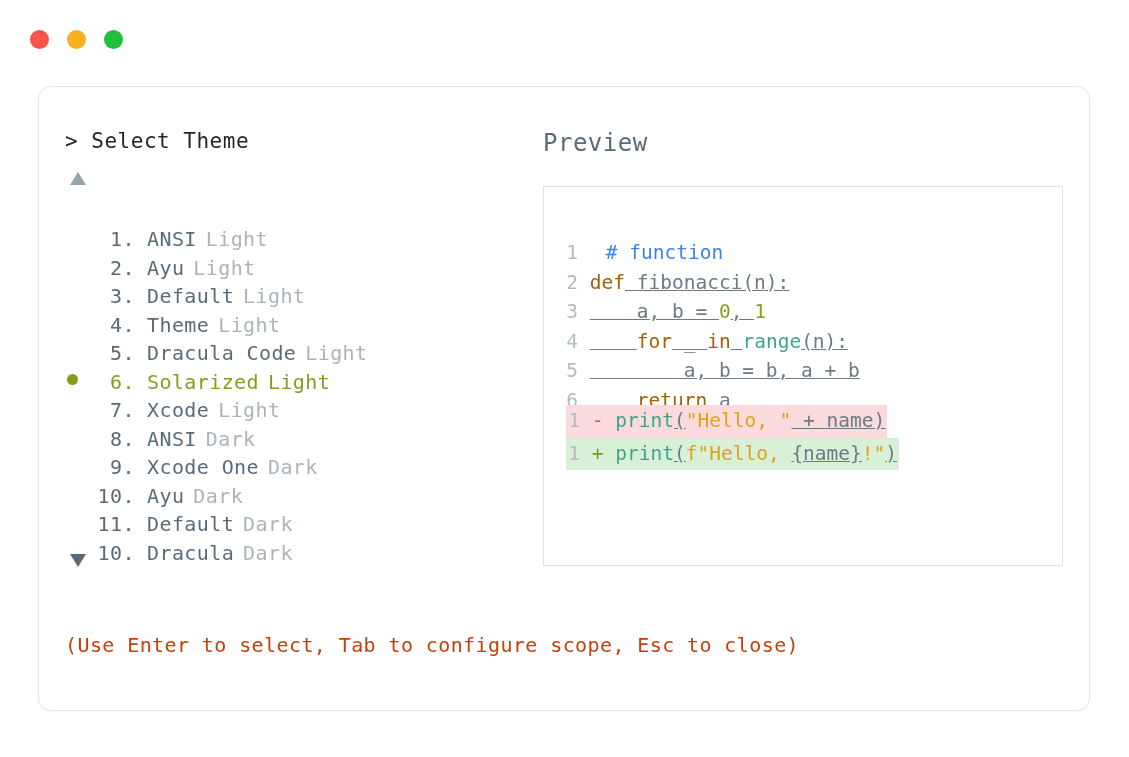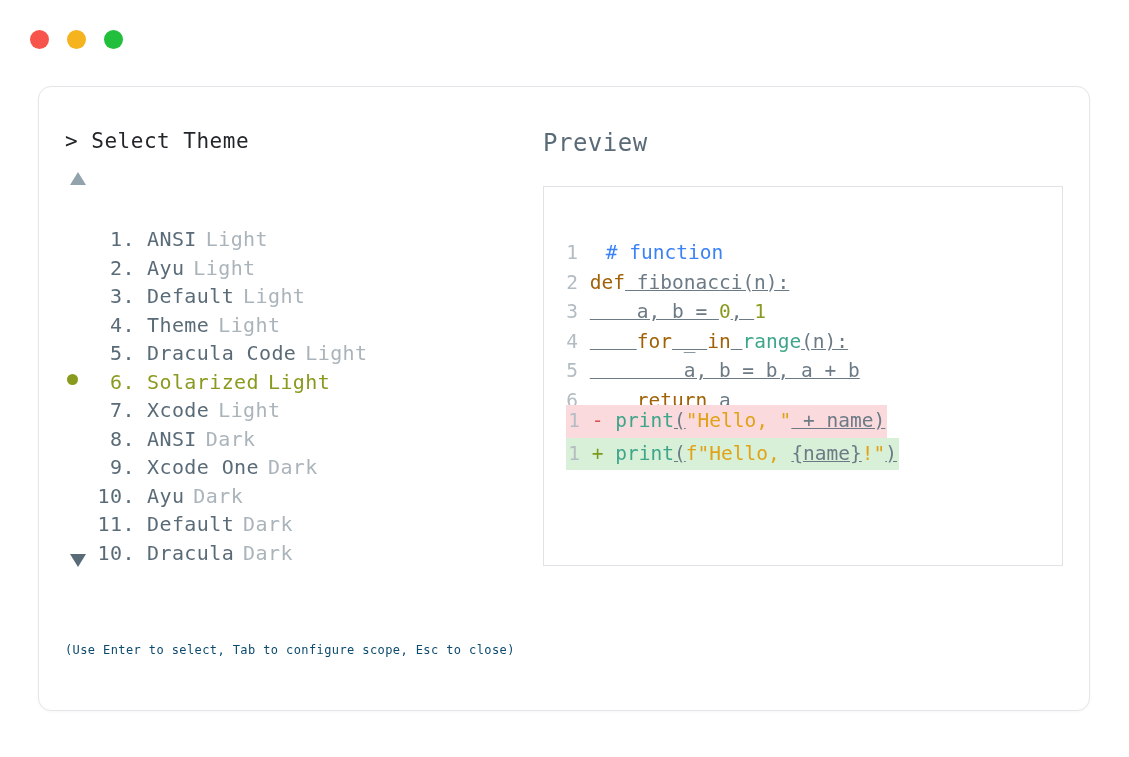--- a/index.html
+++ b/index.html
@@ -198,22 +198,22 @@
   .diff-del .hl { background: #fadadd; }
   .diff-add .hl { background: #d8f0d8; }
   .mark-del { color: #d9534f; }
   .mark-add { color: #7d9a1e; }
 
   
   .footer-hint {
     position: absolute;
     left: 26px;
     bottom: 53px;
-    font-size: 12px;
-    color: #0c4a6e;
+    font-size: 20px;
+    color: #c2410c;
     letter-spacing: 0.4px;
     white-space: pre;
   }
 </style>
 </head>
 <body>
 
 <div class="window-dots">
   <span class="dot dot-close"></span>
   <span class="dot dot-min"></span>

